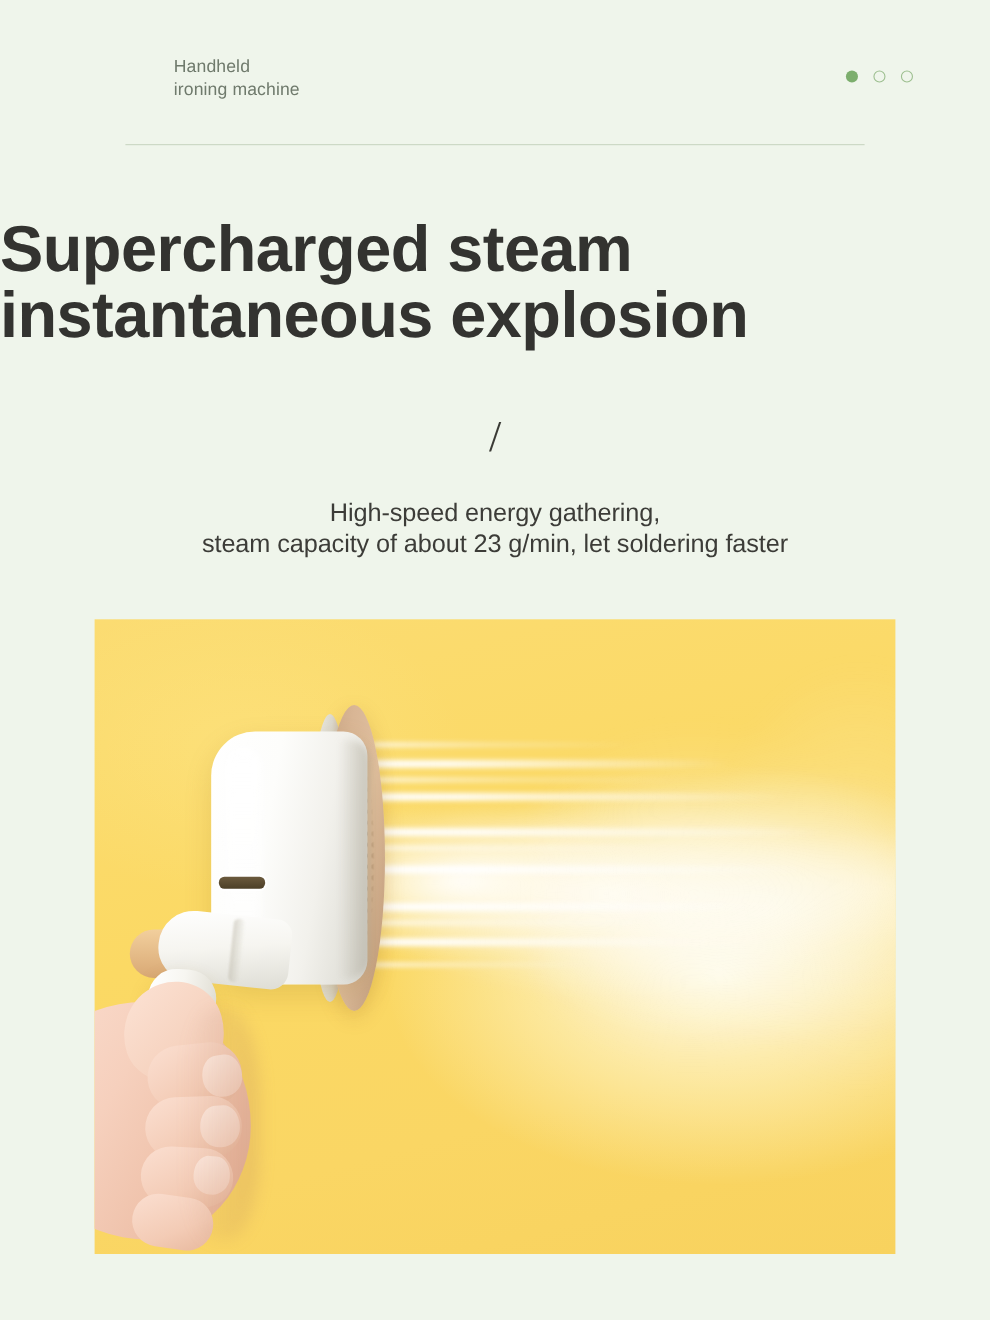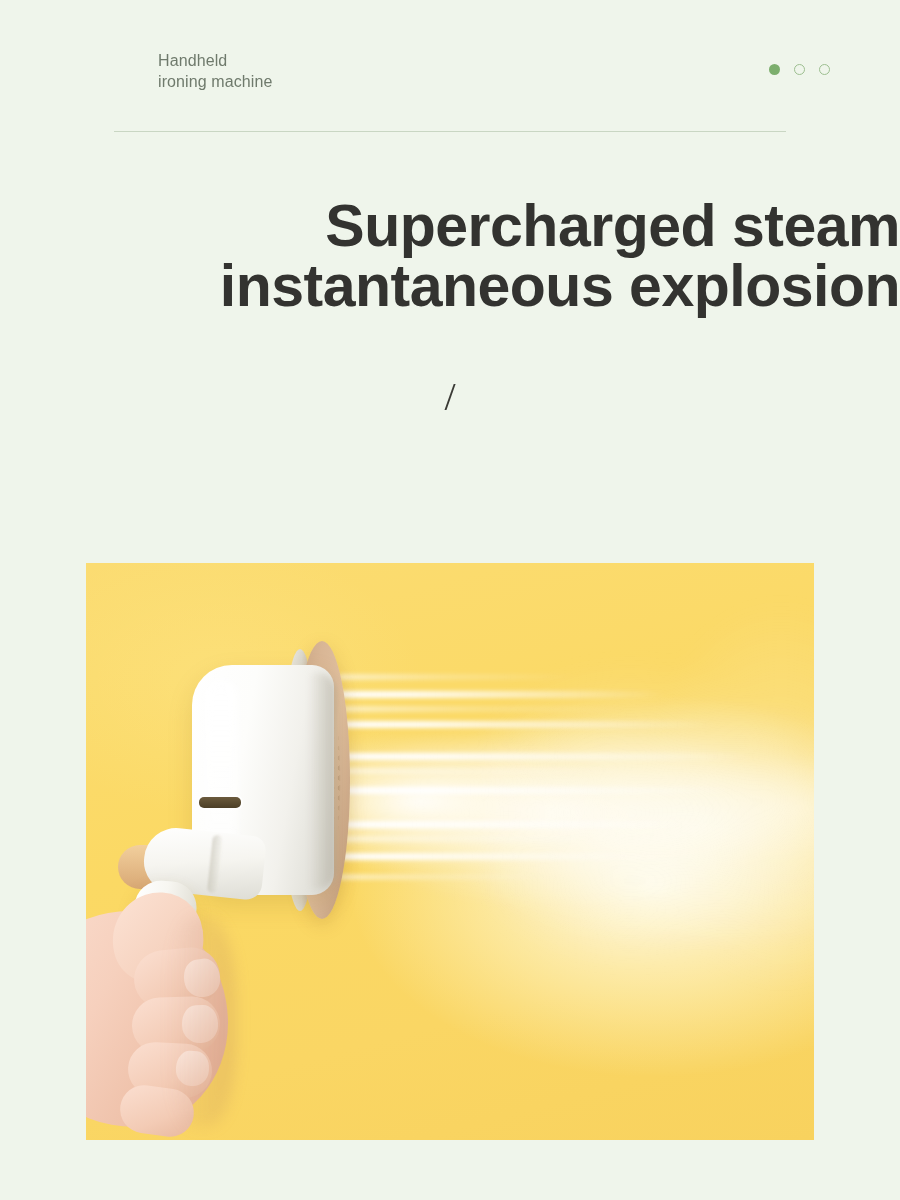--- a/index.html
+++ b/index.html
@@ -65,21 +65,21 @@
     height: 1px;
     background: #c9d6c3;
   }
 
   
   .headline {
     position: absolute;
     left: 0;
     top: 196px;
     width: 900px;
-    text-align: right;
+    text-align: left;
     color: #333330;
     font-size: 59px;
     font-weight: bold;
     line-height: 60px;
     letter-spacing: -0.5px;
     white-space: pre-line;
   }
 
   .slash {
     position: absolute;
@@ -360,20 +360,22 @@
       <span class="dot filled"></span>
       <span class="dot hollow"></span>
       <span class="dot hollow"></span>
     </div>
   </div>
   <div class="rule"></div>
 
   <div class="headline">Supercharged steam
 instantaneous explosion</div>
   <div class="slash">/</div>
+  <div class="subtitle">High-speed energy gathering,
+steam capacity of about 23 g/min, let soldering faster</div>
 
   <div class="panel">
 
     <div class="steam-cloud"></div>
     <div class="steam-wide"></div>
 
     <div class="jet" style="left:250px; top:128px; width:330px;"></div>
     <div class="jet" style="left:250px; top:158px; width:380px;"></div>
     <div class="jet" style="left:250px; top:190px; width:420px;"></div>
     <div class="jet" style="left:250px; top:224px; width:400px;"></div>

